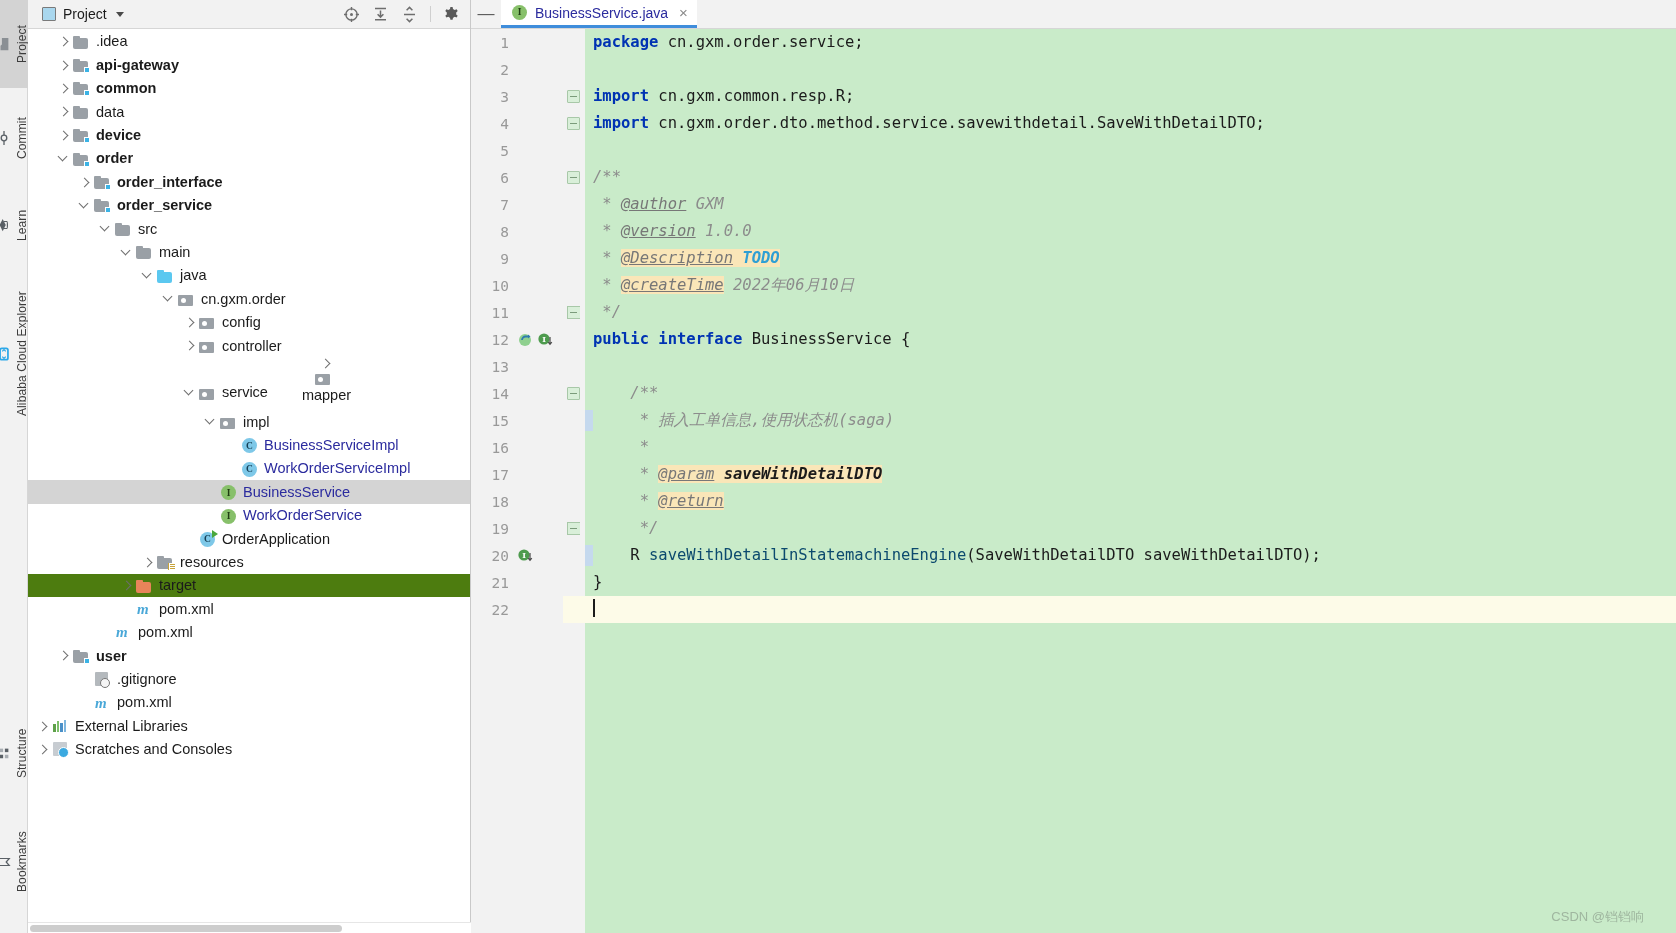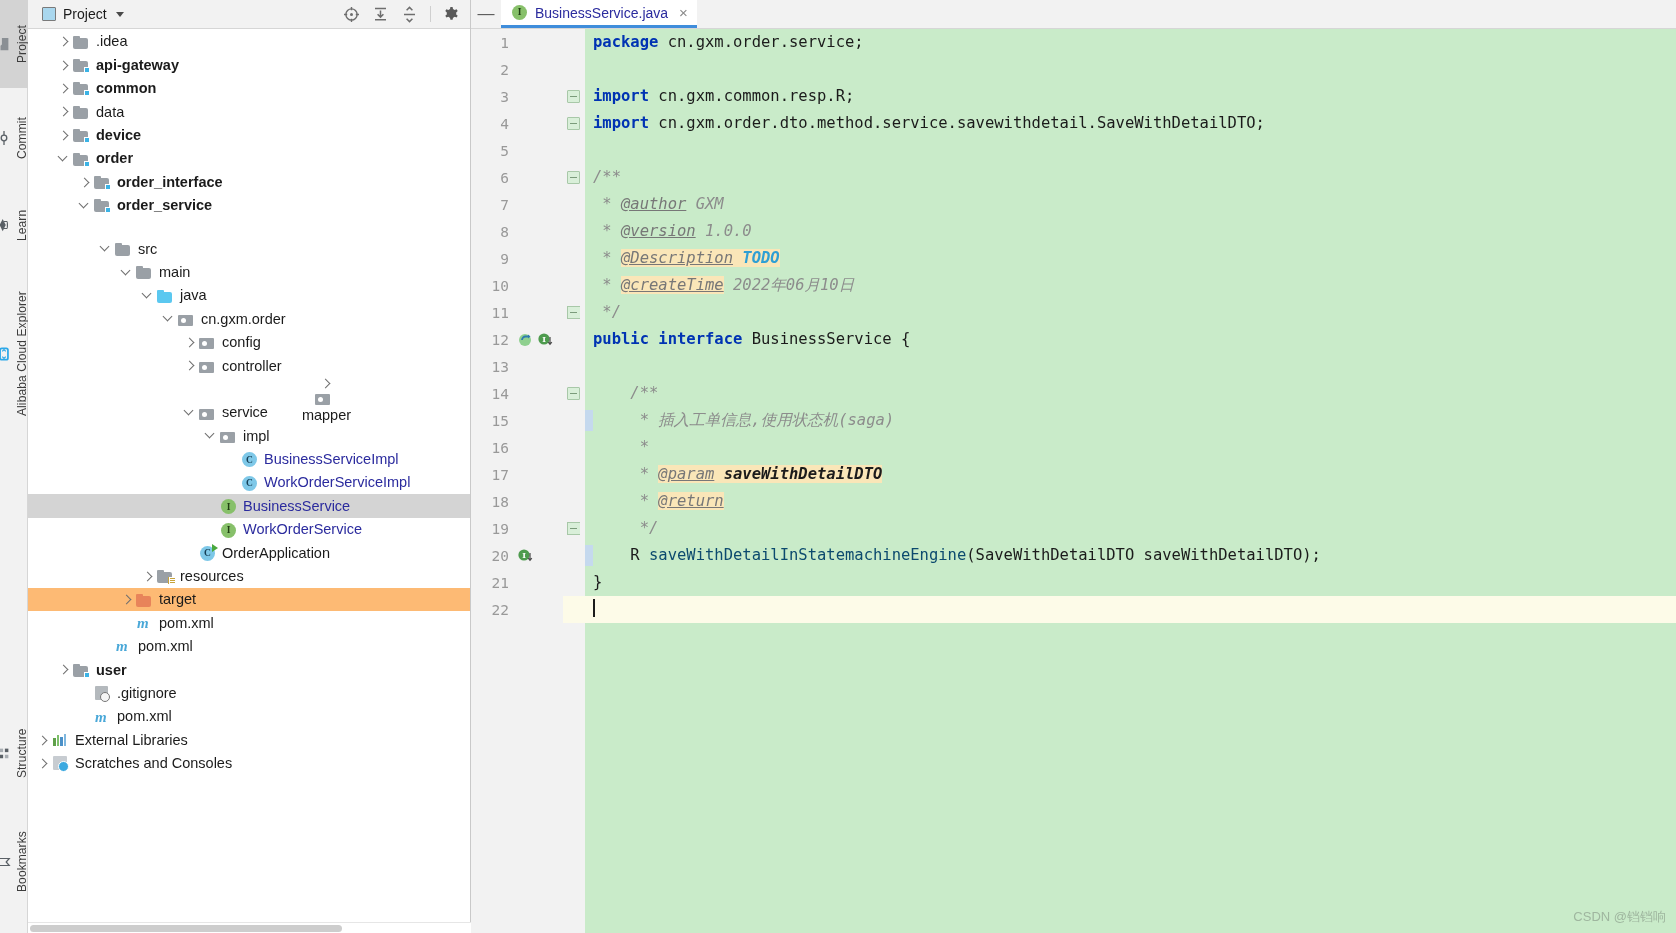--- a/index.html
+++ b/index.html
@@ -71,21 +71,21 @@
   .tree {
     flex: 1 1 auto; overflow: hidden; position: relative;
     background: #fff; padding-top: 1px;
   }
   .row {
     height: 23.4px; display: flex; align-items: center;
     font-size: 14.5px; color: #1b1b1b; white-space: nowrap;
     position: relative;
   }
   .row.selected { background: #d4d4d4; }
-  .row.target-hl { background: #fdba74; }
+  .row.target-hl { background: #4d7c0f; }
   .arrow {
     width: 13px; height: 13px; flex: 0 0 13px;
     position: relative; margin-right: 3px;
   }
   .arrow.right::before, .arrow.down::before {
     content: ""; position: absolute; left: 3px; top: 3px;
     width: 6px; height: 6px;
     border-right: 1.7px solid #6e6e6e; border-bottom: 1.7px solid #6e6e6e;
   }
   .arrow.right::before { transform: rotate(-45deg); }
@@ -249,21 +249,21 @@
   .tagv { color:#1b1b1b; font-style:italic; font-weight:bold; }
   .hl   { background:#fae6b8; }
   .todo { color:#2f9fd4; font-style:italic; font-weight:bold; }
   .mname{ color:#0c4a6e; }
   .type { color:#1b1b1b; }
   .caret{
     display:inline-block; width:2px; height:18px; background:#1b1b1b;
     vertical-align:-3px;
   }
   .watermark {
-    position:absolute; right:10px; bottom:7px;
+    position:absolute; right:32px; bottom:7px;
     font-size:13px; color:#9fb69f;
   }
 </style>
 </head>
 <body>
 
 <div id="app">
 
   <div class="toolstrip">
     <div class="strip-btn active" style="top:0px; height:88px;">
@@ -422,21 +422,21 @@
         </div>
         <div class="row" style="padding-left: 50px;">
           <span class="arrow down"></span>
           <span class="ico">
             <span class="f-mod">
               <span class="badge"></span>
             </span>
           </span>
           <span class="lbl bold">order_service</span>
         </div>
-        <div class="row" style="padding-left: 71px; margin-top: 20px;">
+        <div class="row" style="padding-left: 71px;">
           <span class="arrow down"></span>
           <span class="ico">
             <span class="f-plain"></span>
           </span>
           <span class="lbl">src</span>
         </div>
         <div class="row" style="padding-left: 92px; text-align: right;">
           <span class="arrow down"></span>
           <span class="ico">
             <span class="f-plain"></span>
@@ -478,21 +478,21 @@
           </span>
           <span class="lbl">mapper</span>
         </div>
         <div class="row" style="padding-left: 155px;">
           <span class="arrow down"></span>
           <span class="ico">
             <span class="f-pkg"></span>
           </span>
           <span class="lbl">service</span>
         </div>
-        <div class="row" style="padding-left: 176px;">
+        <div class="row" style="padding-left: 176px; margin-top: 6px;">
           <span class="arrow down"></span>
           <span class="ico">
             <span class="f-pkg"></span>
           </span>
           <span class="lbl">impl</span>
         </div>
         <div class="row" style="padding-left: 197px;">
           <span class="arrow none"></span>
           <span class="ico">
             <span class="cls-ico">C</span>

